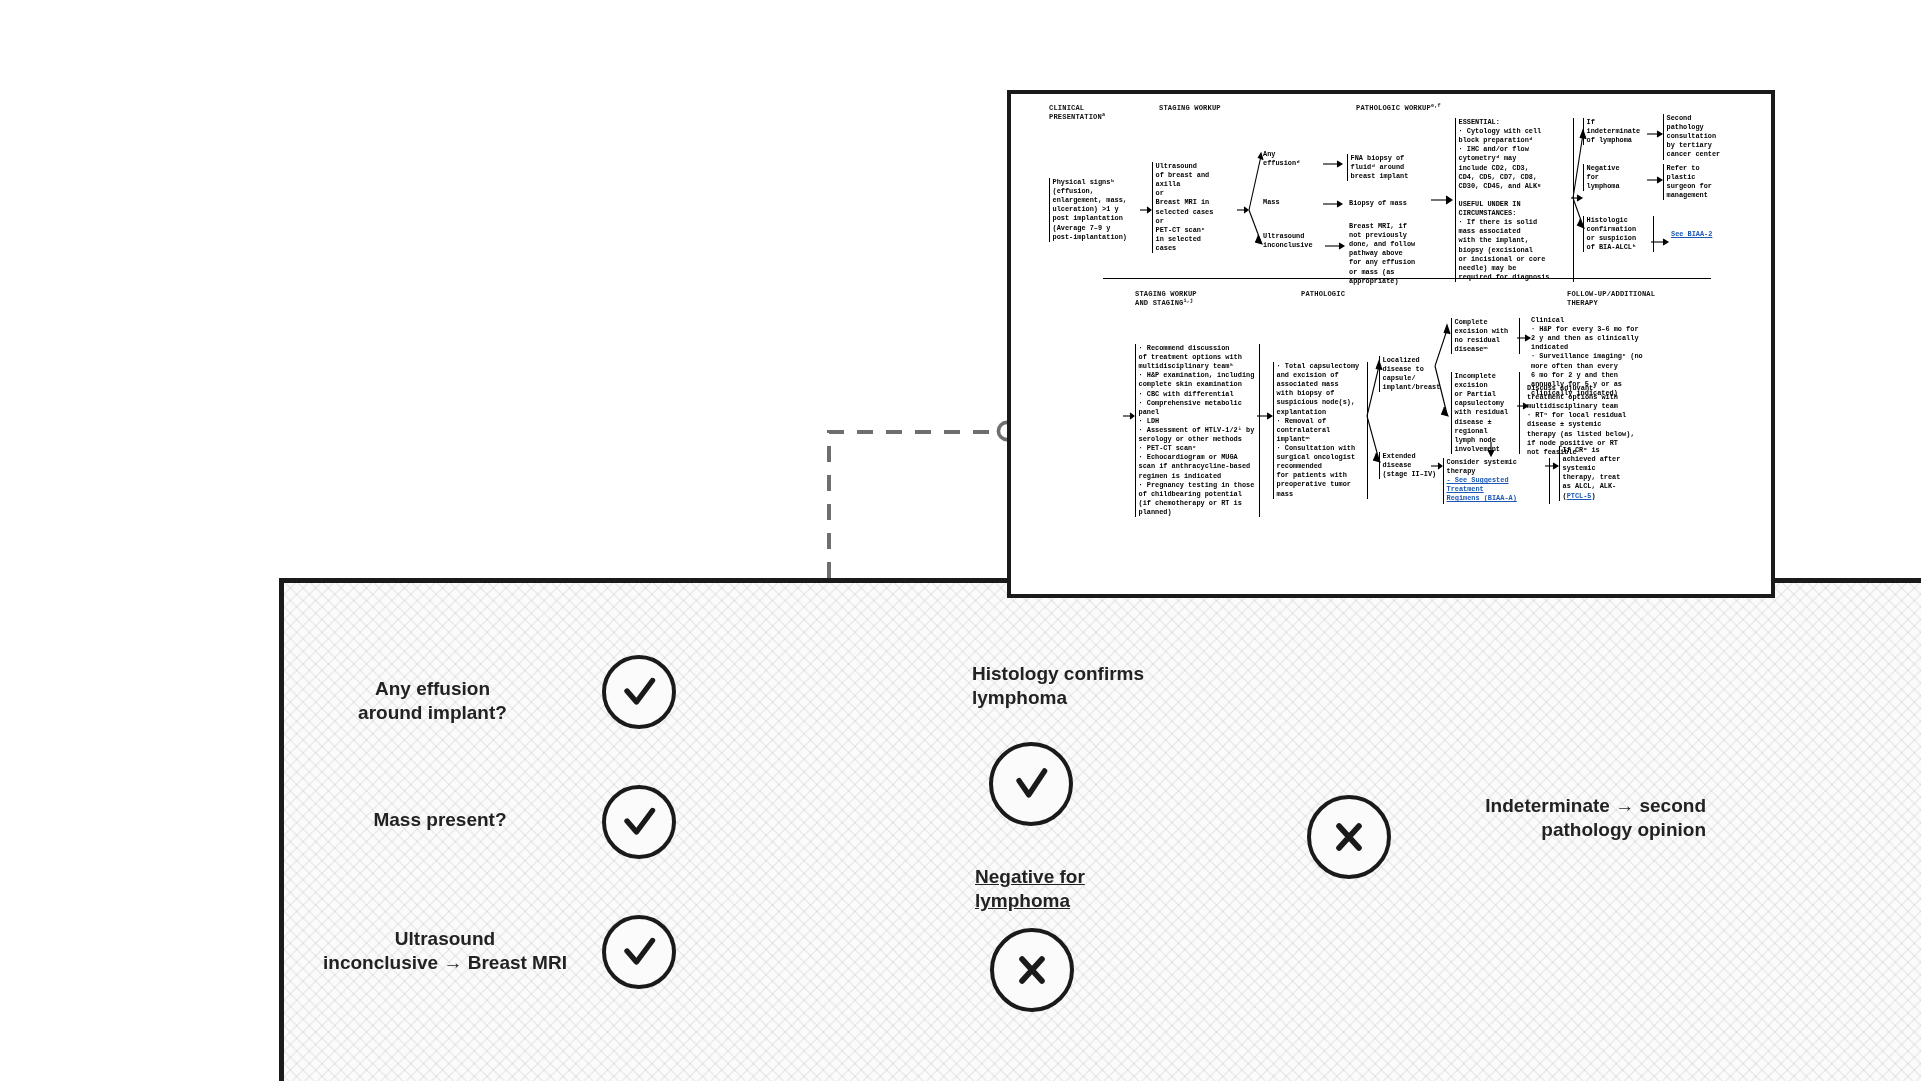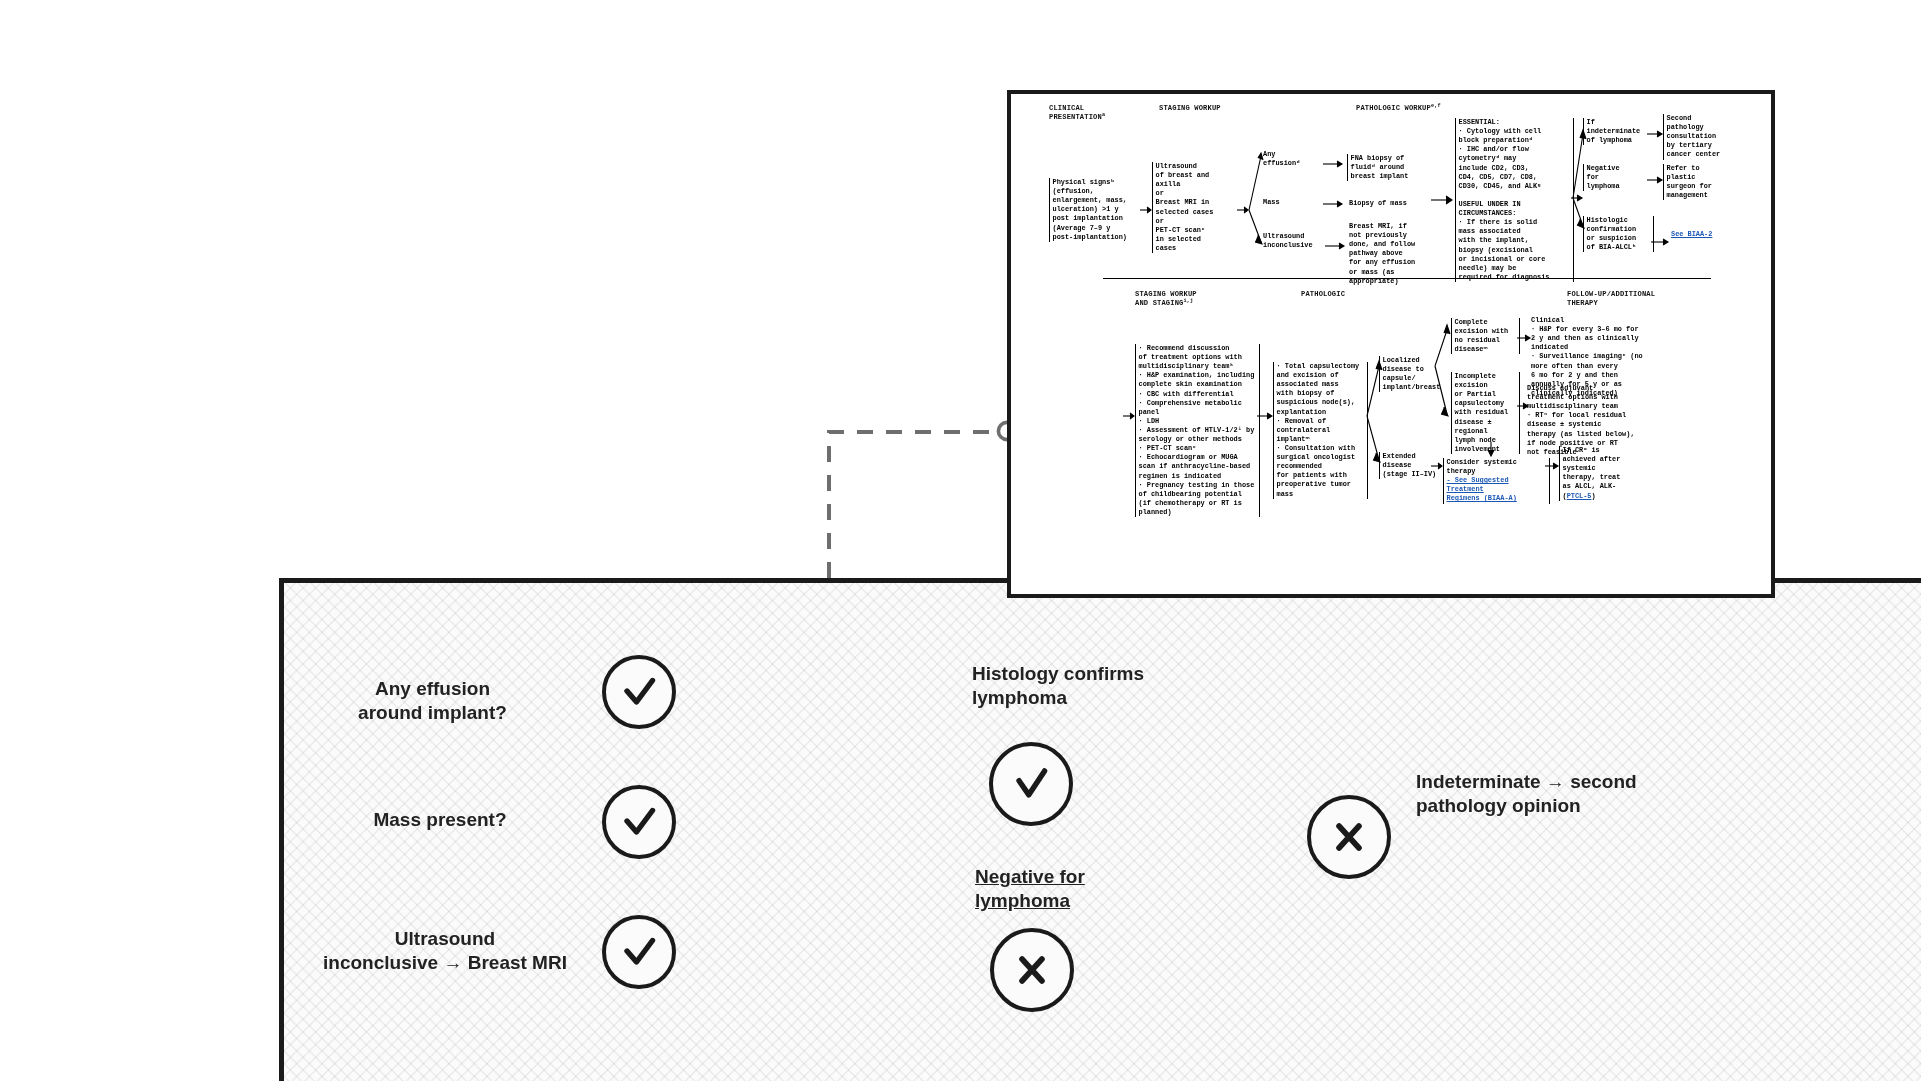--- a/index.html
+++ b/index.html
@@ -187,21 +187,21 @@
   </div>
 
   <div class="node-label lft" style="left:975px; top:865px; width:200px;text-decoration:underline;">Negative for
 lymphoma</div>
   <div class="marker" style="left:990px; top:928px; width:84px; height:84px;">
     <svg width="44" height="44" viewBox="0 0 44 44" aria-hidden="true">
       <path d="M12 11 L32 33 M32 11 L12 33" fill="none" stroke="#1a1a1a" stroke-width="5.6" stroke-linecap="round"></path>
     </svg>
   </div>
 
-  <div class="node-label lft" style="left:1416px; top:770px; width:290px;">Indeterminate → second
+  <div class="node-label lft" style="left:1416px; top:794px; width:290px;text-align:right;">Indeterminate → second
 pathology opinion</div>
   <div class="marker" style="left:1307px; top:795px; width:84px; height:84px;">
     <svg width="44" height="44" viewBox="0 0 44 44" aria-hidden="true">
       <path d="M12 11 L32 33 M32 11 L12 33" fill="none" stroke="#1a1a1a" stroke-width="5.6" stroke-linecap="round"></path>
     </svg>
   </div>
 
   <div id="flow-panel">
     <div id="flow-inner">
 

